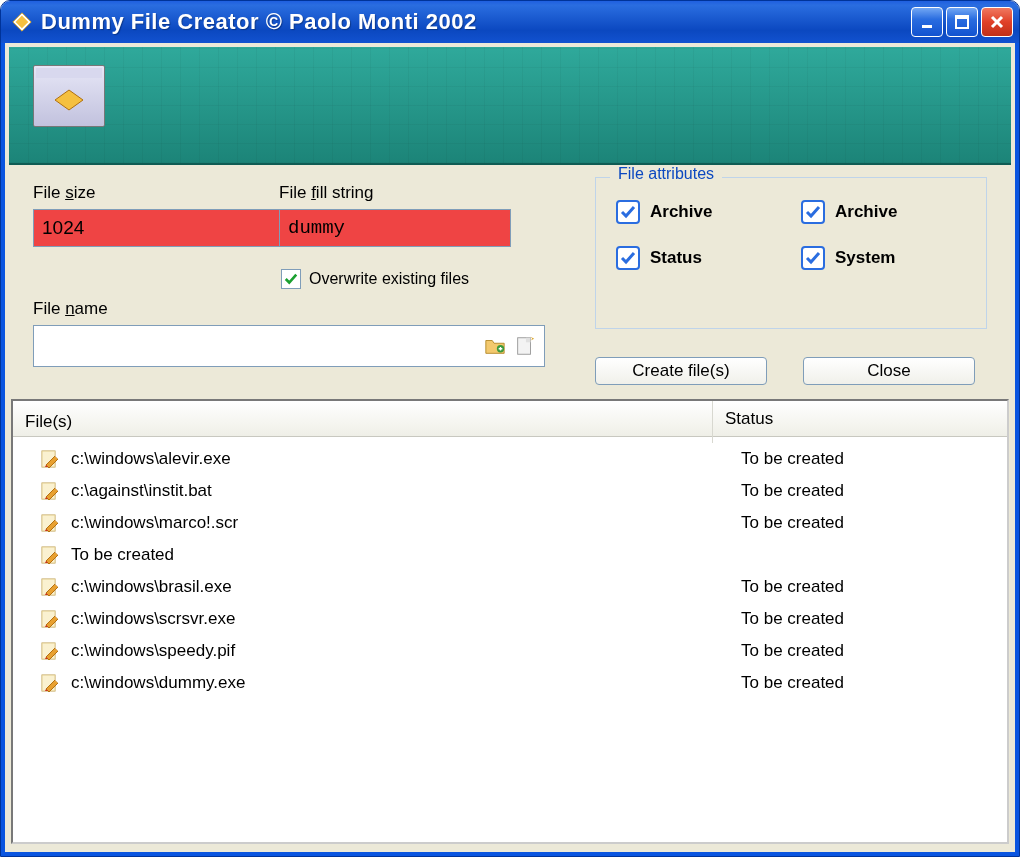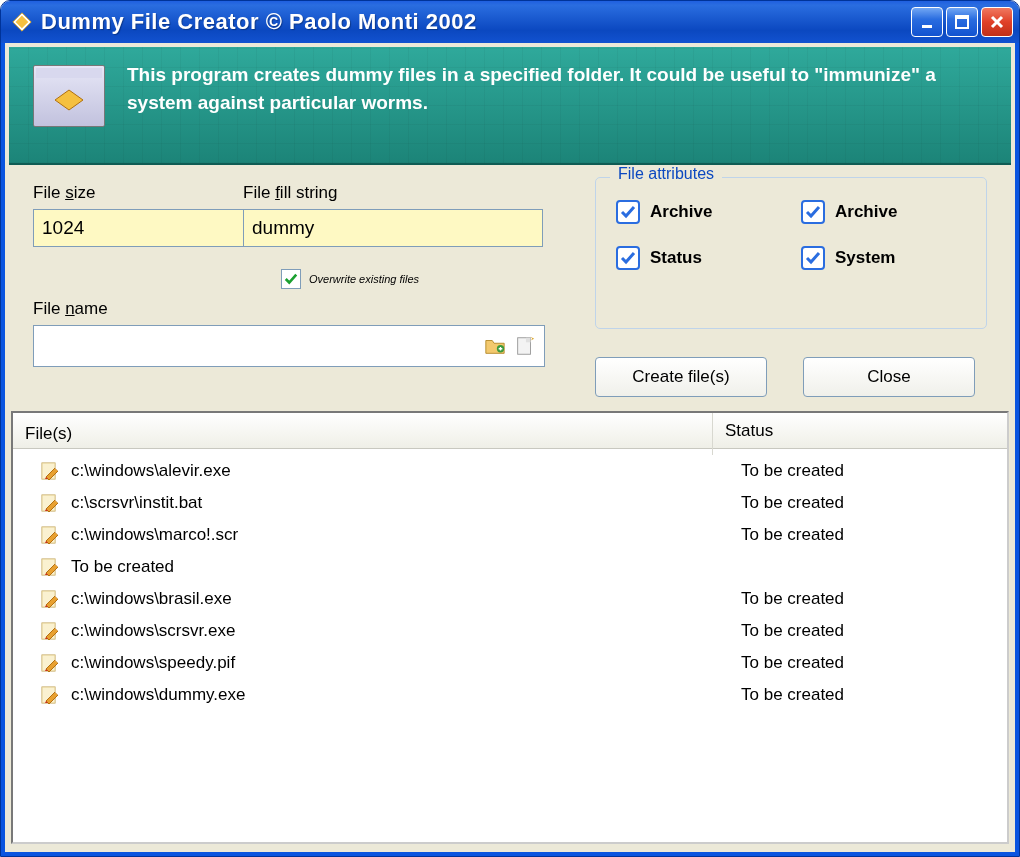--- a/index.html
+++ b/index.html
@@ -113,54 +113,53 @@
     flex-direction:column;
     width: 540px;
   }
   .form-right {
     flex: 1;
     padding-left: 22px;
     display:flex;
     flex-direction:column;
   }
 
-  .field-row { display:flex; }
+  .field-row { display:flex; gap: 36px; }
   .field-col { display:flex; flex-direction:column; }
   .label { font-size: 17px; margin-bottom: 6px; }
   .label .ul { text-decoration: underline; }
 
   .text-input, .spinner {
     border: 1px solid #7f9db9;
-    background:#fef9c3;
+    background:#ef4444;
     height: 38px;
     font-size: 19px;
     padding: 4px 8px;
   }
   .spinner-wrap { display:flex; width: 210px; }
   .spinner-wrap .text-input { flex:1; border-right:none; }
   .spinner-btns {
     width: 30px;
     border:1px solid #7f9db9;
     background:#fff;
     display:flex; flex-direction:column;
   }
   .spinner-btns .sbtn {
     flex:1; display:flex; align-items:center; justify-content:center;
     color:#4a6a8a; font-size:10px; cursor:pointer;
   }
-  .fill-input { width: 300px; }
+  .fill-input { width: 232px; font-family: Liberation Mono, monospace; }
 
   .overwrite-row {
     margin-top: 22px;
     margin-left: 248px;
     display:flex;
     align-items:center;
     gap: 8px;
-    font-size: 11px;
-    font-style: italic;
+    font-size: 16px;
   }
   .chk-green {
     width: 20px; height: 20px;
     border:1px solid #7f9db9;
     background:#fff;
     display:flex; align-items:center; justify-content:center;
   }
   .chk-green svg { width:14px; height:14px; }
 
   .filename-block { margin-top: 10px; }
@@ -179,21 +178,21 @@
   }
   .small-icon-btn {
     width: 26px; height: 26px; margin-left:4px;
     display:flex; align-items:center; justify-content:center;
     cursor:pointer;
   }
   .small-icon-btn svg { width:22px; height:22px; }
 
   .groupbox {
     border: 1px solid #bfd4ea;
-    border-radius: 5px;
+    border-radius: 0;
     position:relative;
     padding: 16px 20px 10px 20px;
     margin-top: -6px;
     height: 152px;
   }
   .groupbox-title {
     position:absolute;
     top:-13px; left: 14px;
     background:#ece9d8;
     padding: 0 8px;
@@ -221,21 +220,21 @@
   }
   .chk-blue svg { width:16px; height:16px; }
 
   .buttons-row {
     display:flex;
     gap: 36px;
     margin-top: 28px;
     justify-content:flex-start;
   }
   .btn {
-    height: 40px;
+    height: 28px;
     width: 172px;
     border:1px solid #7f9db9;
     border-radius:4px;
     background: linear-gradient(to bottom, #ffffff, #f0f0ea);
     font-size:17px;
     display:flex; align-items:center; justify-content:center;
     cursor:pointer;
   }
 
   .list-area {
@@ -302,21 +301,20 @@
   </div>
 
   <div class="client">
 
     <div class="banner">
       <div class="banner-icon">
         <svg viewBox="0 0 32 24">
             <polygon points="16,2 30,12 16,22 2,12" fill="#f5c040" stroke="#b07010" stroke-width="1"></polygon>
           </svg>
       </div>
-      <div class="banner-text">This program creates dummy files in a specified folder. It could be useful to "immunize" a system against particular worms.</div>
     </div>
 
     <div class="form-area">
       <div class="form-left">
         <div class="field-row">
           <div class="field-col">
             <div class="label">File <span class="ul">s</span>ize</div>
             <div class="spinner-wrap">
               <input class="text-input" value="1024" style="">
               <div class="spinner-btns">
@@ -431,21 +429,21 @@
           <div class="list-row">
             <span class="file-icon">
               <svg viewBox="0 0 20 20">
                 <rect x="2" y="2" width="13" height="16" fill="#fff" stroke="#c0a050"></rect>
                 <rect x="2" y="2" width="13" height="16" fill="#f7e8b0" opacity="0.6"></rect>
                 <path d="M6 16 L15 7 L18 10 L9 19 Z" fill="#e8a030" stroke="#b57010"></path>
                 <path d="M15 7 l3 3" stroke="#fff" stroke-width="0.5"></path>
                 <path d="M5 18 l1 -2 l2 2 z" fill="#cc3020"></path>
               </svg>
             </span>
-            <span class="path">c:\scrsvr\instit.bat</span>
+            <span class="path">c:\against\instit.bat</span>
             <span class="status">To be created</span>
           </div>
           <div class="list-row">
             <span class="file-icon">
               <svg viewBox="0 0 20 20">
                 <rect x="2" y="2" width="13" height="16" fill="#fff" stroke="#c0a050"></rect>
                 <rect x="2" y="2" width="13" height="16" fill="#f7e8b0" opacity="0.6"></rect>
                 <path d="M6 16 L15 7 L18 10 L9 19 Z" fill="#e8a030" stroke="#b57010"></path>
                 <path d="M15 7 l3 3" stroke="#fff" stroke-width="0.5"></path>
                 <path d="M5 18 l1 -2 l2 2 z" fill="#cc3020"></path>

